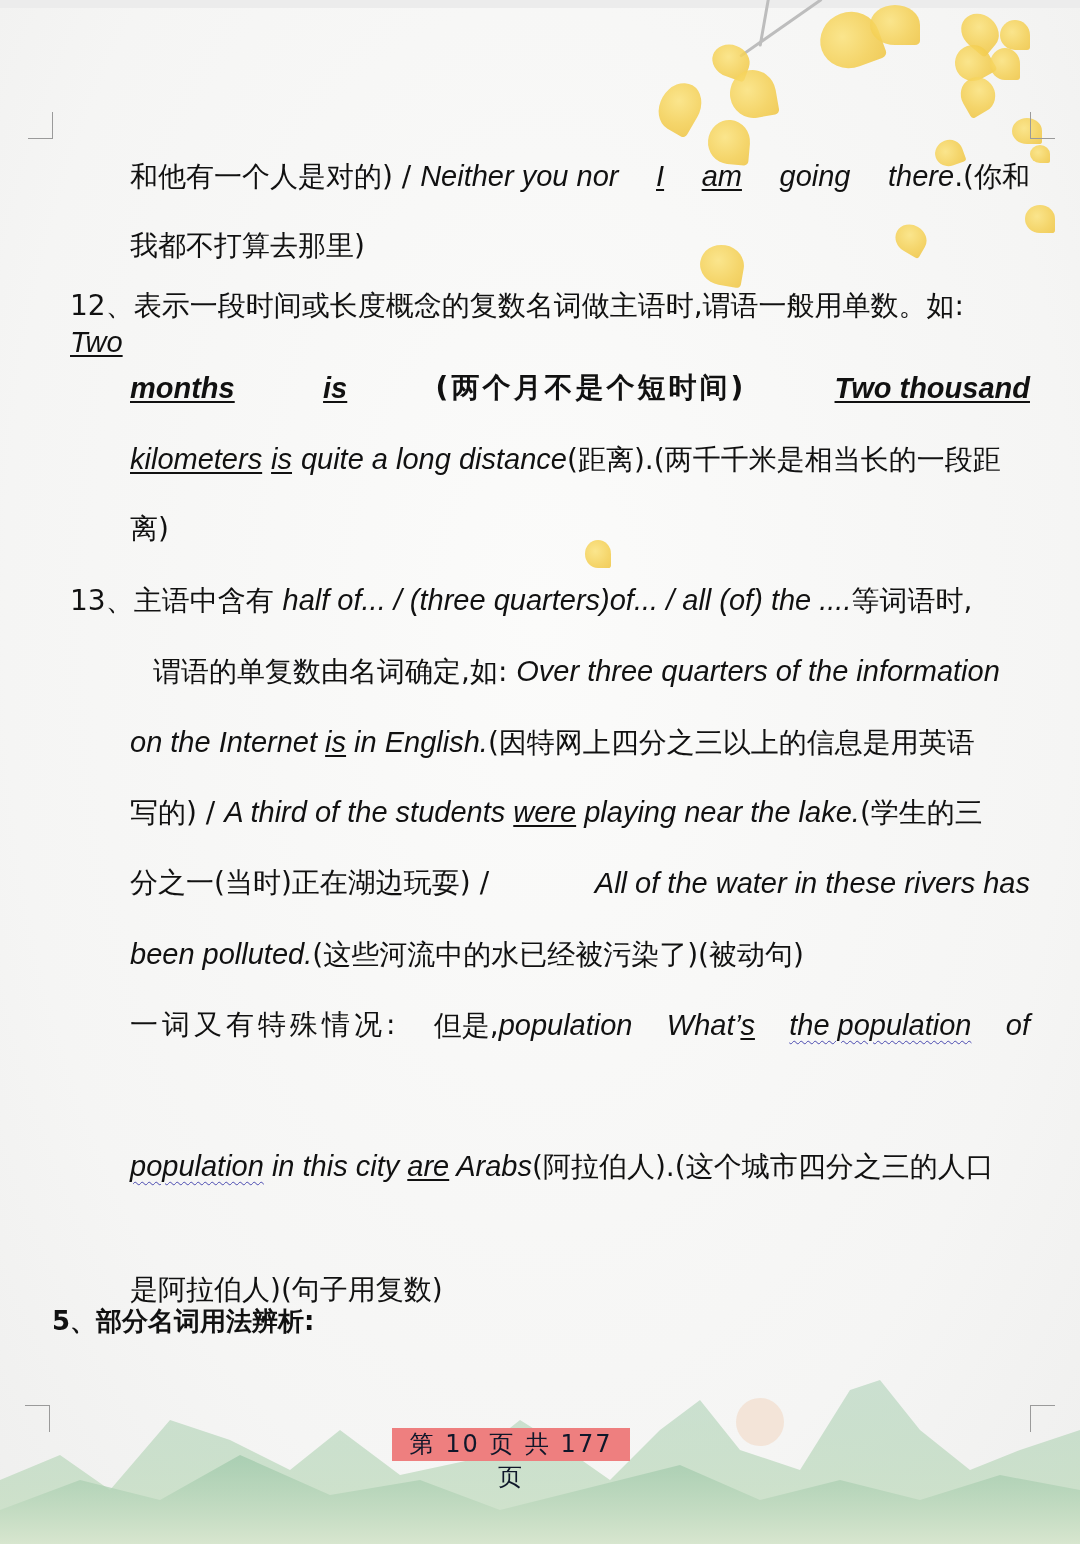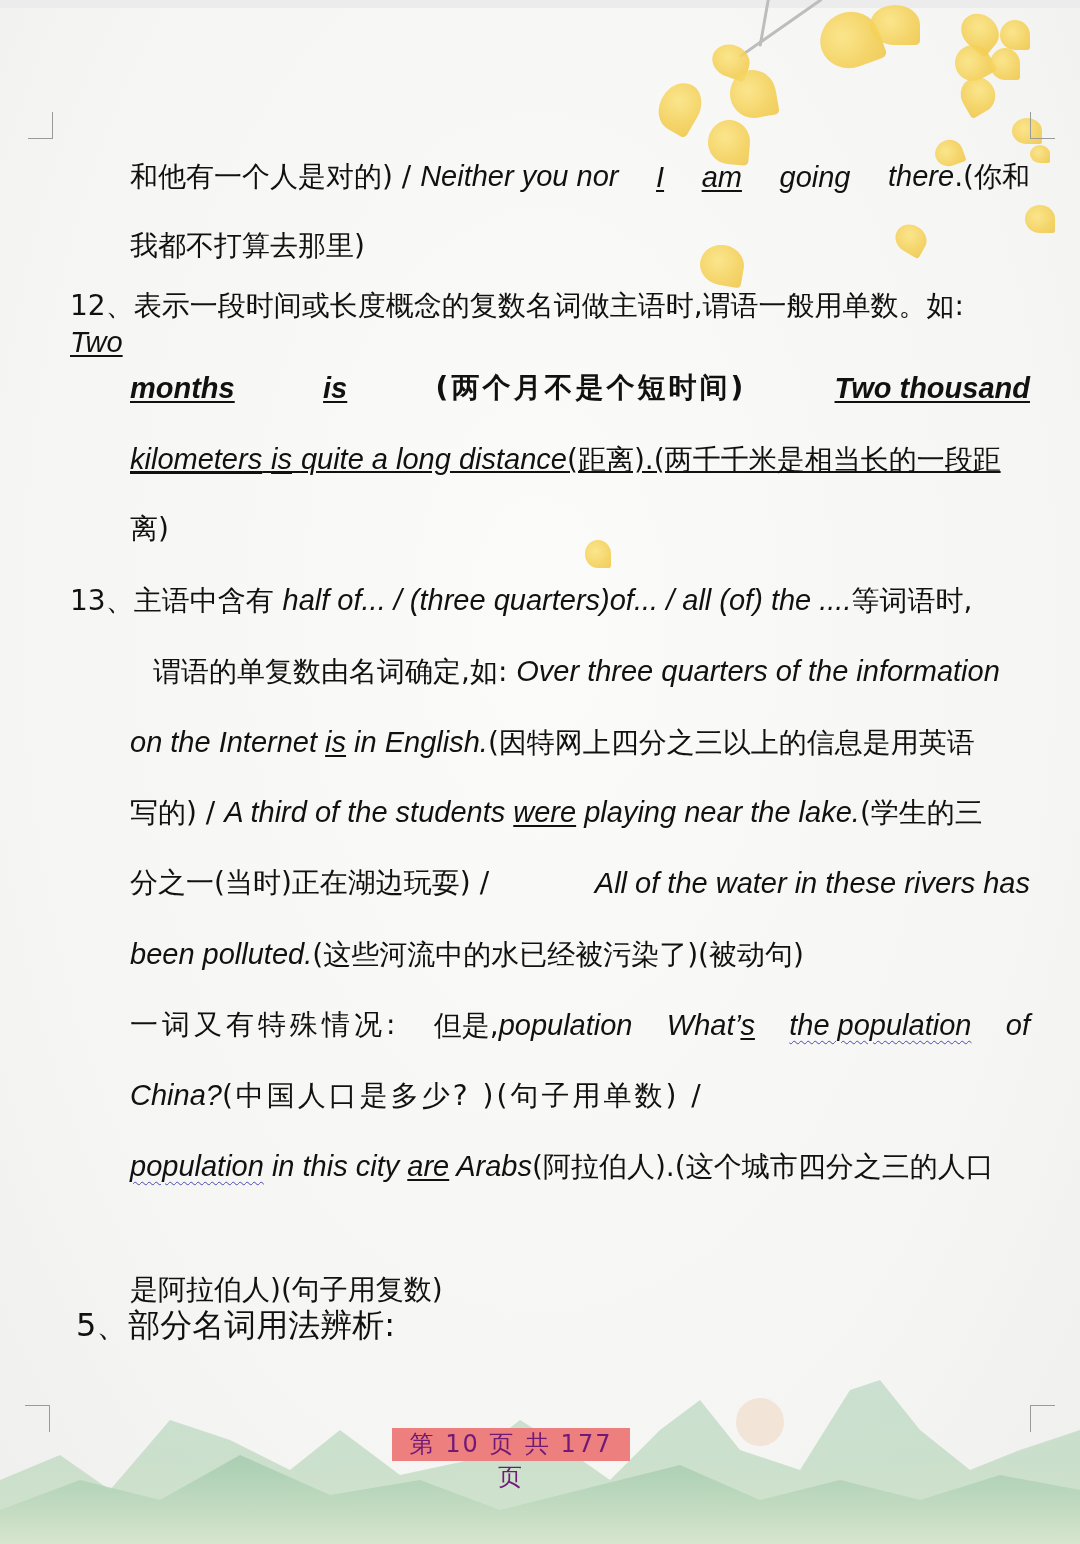--- a/index.html
+++ b/index.html
@@ -26,24 +26,24 @@
   .content { position: absolute; left: 0; top: 0; width: 1080px; }
   .line {
     position: absolute; left: 0; white-space: nowrap; font-size: 28px; line-height: 36px;
   }
   .ind { left: 130px; }
   .num { left: 70px; }
   .just { width: 900px; display: flex; justify-content: space-between; }
   em, .en { font-style: italic; font-family: "Liberation Sans", sans-serif; font-size: 29px; }
   u { text-decoration: underline; text-decoration-thickness: 2px; text-underline-offset: 3px; }
   .wavy { text-decoration: underline wavy #4a4ab0; text-decoration-thickness: 1px; text-underline-offset: 5px; }
-  .heading { position: absolute; left: 52px; top: 1304px; font-size: 32px; font-weight: normal; margin-left: 24px; }
+  .heading { position: absolute; left: 52px; top: 1304px; font-size: 26px; font-weight: bold; }
   .page-badge {
     position: absolute; left: 392px; top: 1428px; width: 238px; height: 33px;
-    background: #ee7f7f; color: #701a75; font-size: 24px; line-height: 33px;
+    background: #ee7f7f; color: #0f172a; font-size: 24px; line-height: 33px;
     text-align: center; letter-spacing: 2px;
   }
 </style>
 </head>
 <body>
 
 <div class="page-bg"></div>
 <div class="top-strip"></div>
 
 <div class="decor" style="left:0;top:0;width:1080px;height:600px;">
@@ -91,21 +91,21 @@
   <path d="M275,-2 q10,-8 18,0 q8,-8 18,-2" stroke="#777" stroke-width="1.5" fill="none"></path>
   <path d="M280,-60 q8,-6 14,0 q6,-6 14,-1" stroke="#777" stroke-width="1.5" fill="none"></path>
   <path d="M200,-70 q5,-4 8,0 q4,-4 8,0" stroke="#888" stroke-width="1" fill="none"></path>
   <path d="M465,-85 q10,-8 18,0 q8,-8 16,-2" stroke="#888" stroke-width="1.2" fill="none"></path>
   <path d="M565,-55 q8,-6 14,0 q6,-6 12,0" stroke="#888" stroke-width="1.2" fill="none"></path>
   <path d="M360,-68 q5,-4 8,0 q4,-4 8,0" stroke="#888" stroke-width="1" fill="none"></path>
 </svg>
 
 <div class="content">
 
-  <div class="line ind just" style="top:158px;align-items:center;">
+  <div class="line ind just" style="top:158px;">
     <span><span>和他有一个人是对的) / </span><em>Neither you nor </em></span>
     <em><u>I</u></em>
     <em><u>am</u></em>
     <em>going</em>
     <span><em>there</em><span>.(你和</span></span>
   </div>
 
   <div class="line ind" style="top:228px;">我都不打算去那里)</div>
 
   <div class="line num" style="top:288px;width:960px;display:flex;justify-content:flex-start;flex-direction:column;">
@@ -113,21 +113,21 @@
     <em><u>Two</u></em>
   </div>
 
   <div class="line ind just" style="top:370px;font-weight:bold;">
     <em><u>months</u></em>
     <em><u>is</u></em>
     <span style="letter-spacing:3px;">(两个月不是个短时间)</span>
     <em><u>Two thousand</u></em>
   </div>
 
-  <div class="line ind" style="top:441px;text-decoration:underline;">
+  <div class="line ind" style="top:441px;">
     <em><u>kilometers</u></em>
     <em><u>is</u></em>
     <em>quite a long distance</em><span>(距离).(两千千米是相当长的一段距</span>
   </div>
 
   <div class="line ind" style="top:511px;">离)</div>
 
   <div class="line num" style="top:582px;">
     <span>13、主语中含有 </span><em>half of... / (three quarters)of... / all (of) the ....</em><span>等词语时,</span>
   </div>
@@ -155,21 +155,20 @@
 
   <div class="line ind just" style="top:1007px;">
     <span style="letter-spacing:4px;">一词又有特殊情况:</span>
     <span><span>但是,</span><em>population</em></span>
     <span><em>What’</em><em><u>s</u></em></span>
     <em><span class="wavy">the population</span></em>
     <em>of</em>
   </div>
 
   <div class="line ind just" style="top:1077px;">
-    <span><em>China?</em><span style="letter-spacing:3px;">(中国人口是多少? )(句子用单数) / </span></span>
   </div>
 
   <div class="line ind" style="top:1148px;">
     <em><span class="wavy">population</span></em><em> in this city </em><em><u>are</u></em><em> Arabs</em><span>(阿拉伯人).(这个城市四分之三的人口</span>
   </div>
 
   <div class="line ind" style="top:1272px;">是阿拉伯人)(句子用复数)</div>
 </div>
 
 <div class="heading">5、部分名词用法辨析:</div>

